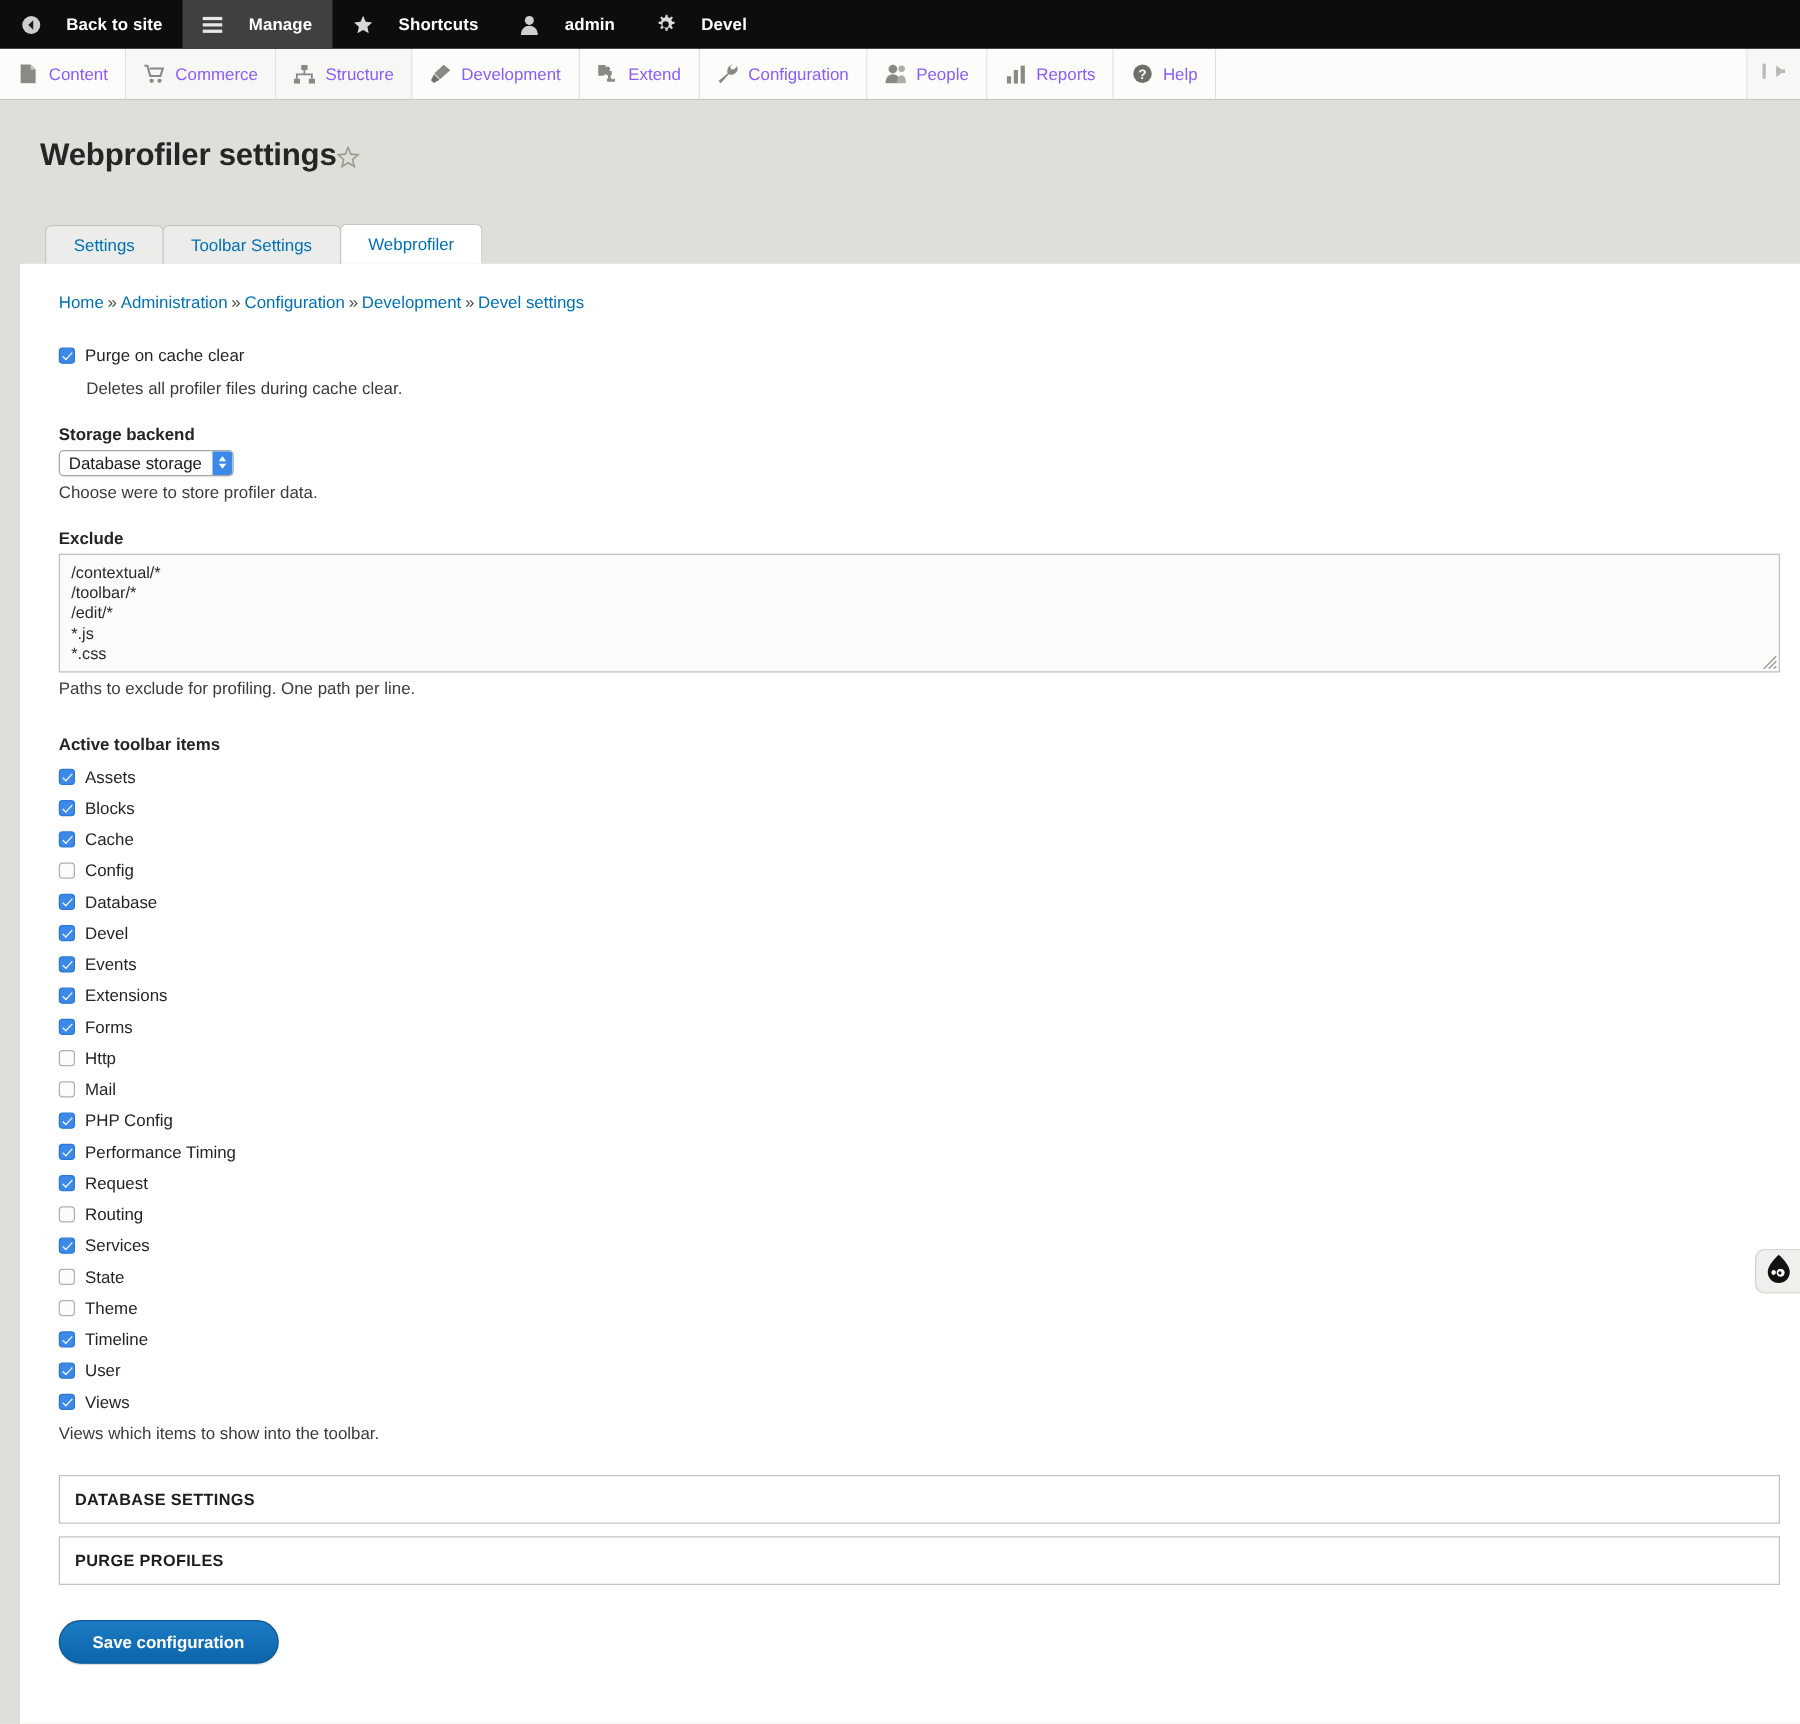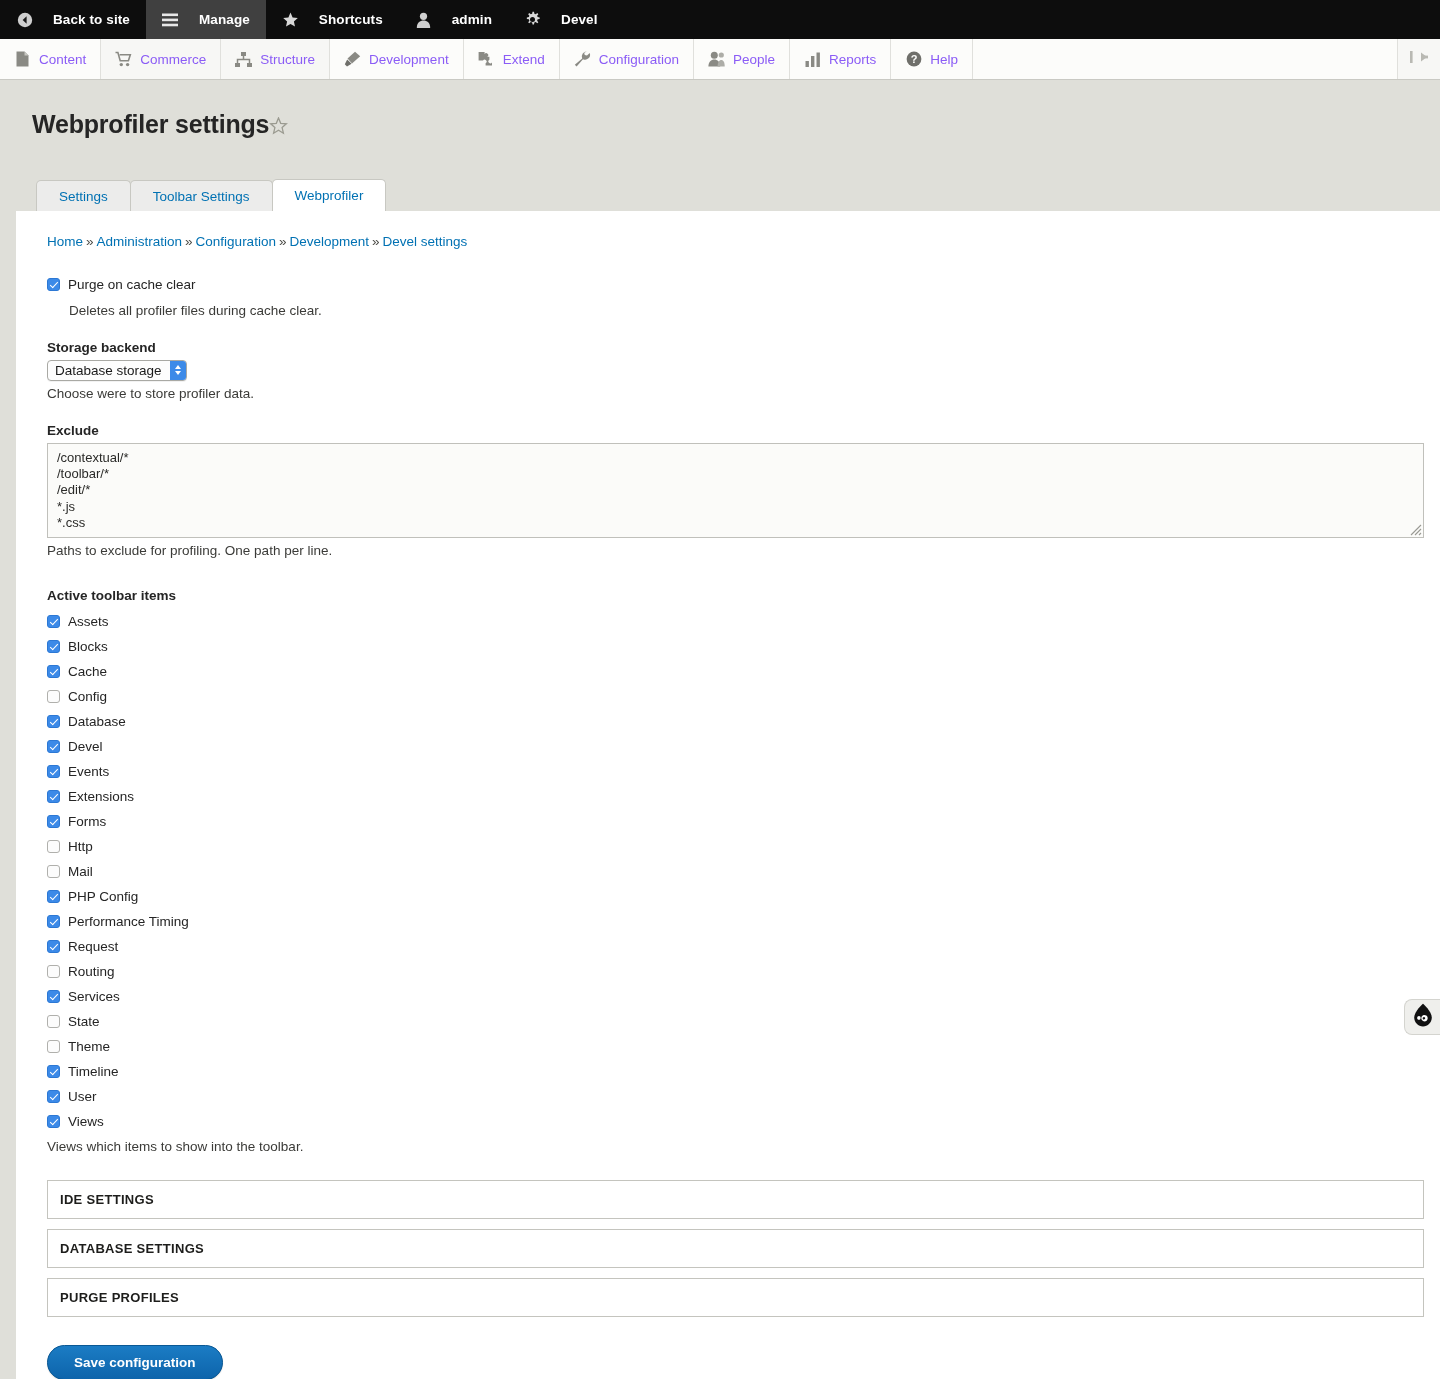--- a/index.html
+++ b/index.html
@@ -625,23 +625,20 @@
           <div class="cb-row">
             <span class="cb checked"></span>
             <span class="cb-label">Views</span>
           </div>
         </div>
       <div class="desc tight">Views which items to show into the toolbar.</div>
 
       
       <div style="margin-top:26px;">
         <div class="details">
-          <div class="details-summary">IDE SETTINGS</div>
-        </div>
-        <div class="details">
           <div class="details-summary">DATABASE SETTINGS</div>
         </div>
         <div class="details">
           <div class="details-summary">PURGE PROFILES</div>
         </div>
       </div>
 
       <button class="btn-save">Save configuration</button>
     </div>
 

